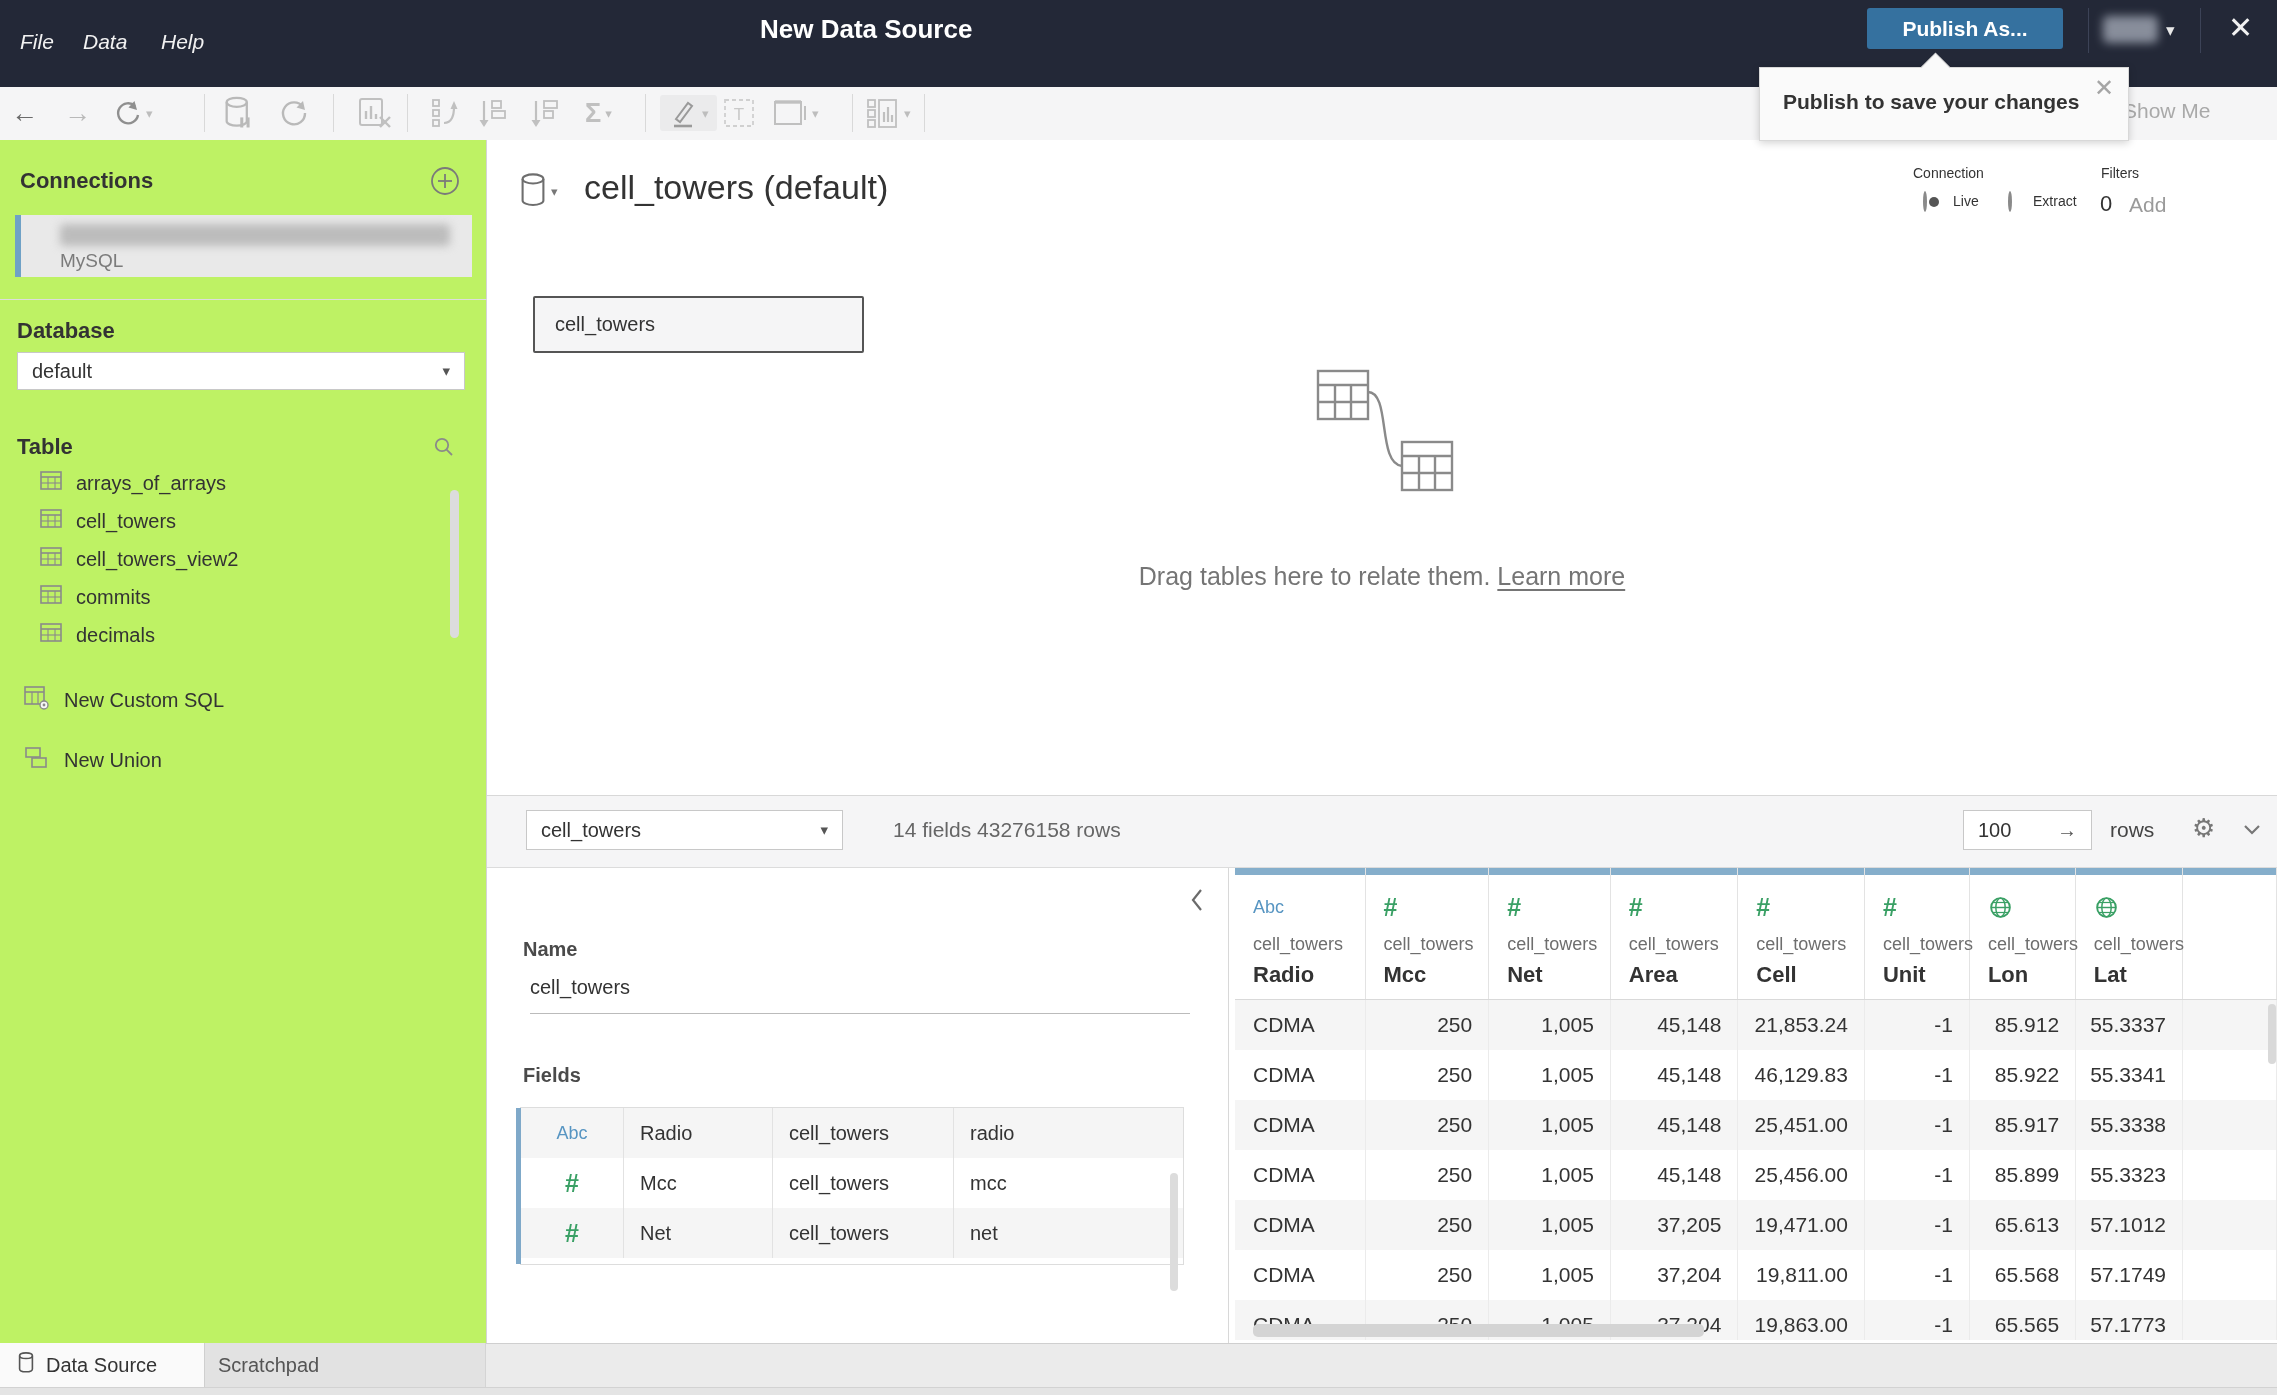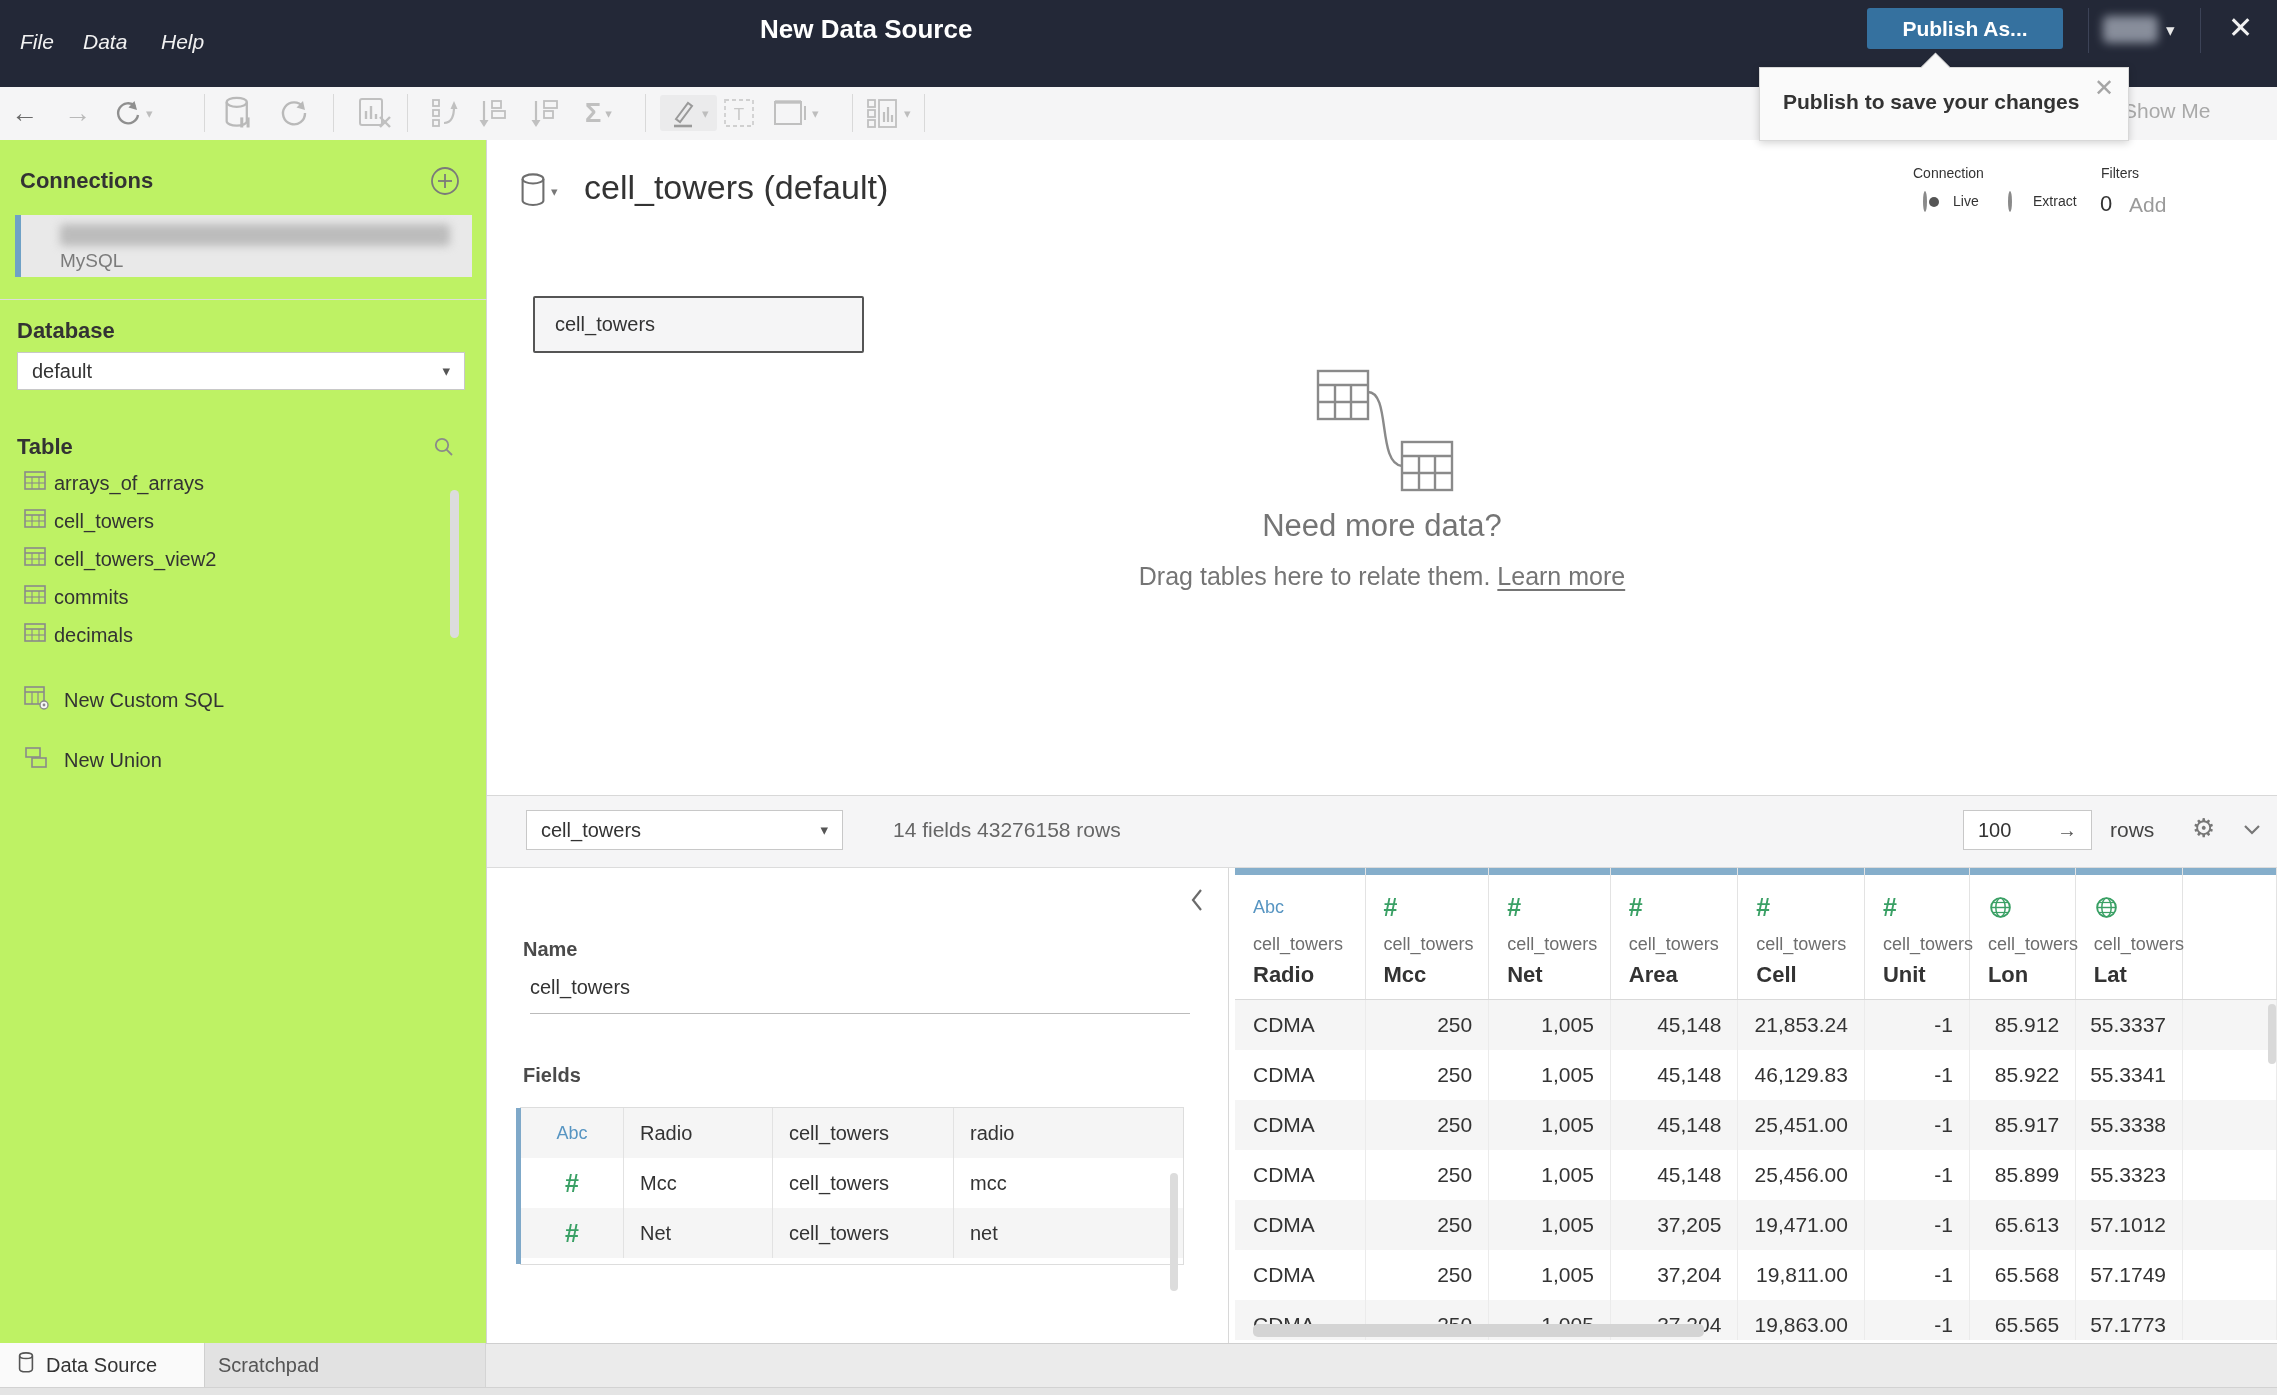--- a/index.html
+++ b/index.html
@@ -27,21 +27,21 @@
   #sidebar{left:0;top:140px;width:487px;height:1203px;background:#bef264;border-right:1px solid #d4d4d4;box-sizing:border-box;}
   .side-h{font-size:22px;font-weight:700;color:#333;}
   #conn-card{left:15px;top:75px;width:457px;height:62px;background:#e9e9e9;}
   #conn-accent{left:15px;top:75px;width:6px;height:62px;background:#6fa1c6;}
   #conn-blur{left:60px;top:84px;width:390px;height:22px;background:#bcbcbc;border-radius:4px;filter:blur(4px);}
   #conn-type{left:60px;top:110px;font-size:19px;color:#7b7b7b;}
   .side-div{left:0;width:487px;height:1px;background:#ddd;}
   .select-box{background:#fff;border:1px solid #c8c8c8;box-sizing:border-box;display:flex;align-items:center;
       font-size:20px;color:#333;padding:0 14px;justify-content:space-between;}
   .caret-dn{font-size:15px;color:#555;}
-  .tbl-item{left:24px;width:440px;height:38px;display:flex;align-items:center;gap:8px;font-size:20px;color:#333;}
+  .tbl-item{left:40px;width:440px;height:38px;display:flex;align-items:center;gap:14px;font-size:20px;color:#333;}
   .scroll-thumb{background:#dcdcdc;border-radius:5px;}
   .side-action{left:24px;width:440px;height:40px;display:flex;align-items:center;gap:14px;font-size:20px;color:#333;}
   
   #canvas{left:487px;top:140px;width:1790px;height:655px;background:#fff;}
   #ds-title{left:97px;top:28px;font-size:34px;font-weight:500;color:#333;}
   #logical-node{left:46px;top:156px;width:331px;height:57px;background:#f5f5f6;border:2px solid #555;border-radius:2px;
       display:flex;align-items:center;padding-left:20px;box-sizing:border-box;font-size:20px;color:#333;}
   .radio{width:21px;height:21px;border:2px solid #8a8a8a;border-radius:50%;box-sizing:border-box;position:relative;background:#fff;}
   .radio.sel::after{content:"";position:absolute;left:3.5px;top:3.5px;width:10px;height:10px;border-radius:50%;background:#555;}
   .conn-lbl{font-size:14px;color:#333;}
@@ -338,21 +338,20 @@
             <line x1="3" y1="34" x2="53" y2="34"></line>
           <rect x="87" y="74" width="50" height="48"></rect>
           <line x1="87" y1="88" x2="137" y2="88"></line>
             <line x1="104" y1="88" x2="104" y2="122"></line>
             <line x1="120" y1="88" x2="120" y2="122"></line>
             <line x1="87" y1="105" x2="137" y2="105"></line>
         </g>
         <path d="M53 24 C76 24 62 96 87 98" fill="none" stroke="#8a8a8a" stroke-width="2.4"></path>
       </svg>
     </span>
-    <div id="empty-head" class="abs">Need more data?</div>
     <div id="empty-sub" class="abs"><span>Drag tables here to relate them. </span><u>Learn more</u></div>
   </div>
 
   <div id="bp-head" class="abs">
     <div class="abs select-box" style="left:39px;top:14px;width:317px;height:40px">
       <span>cell_towers</span>
       <span class="caret-dn">▾</span>
     </div>
     <span class="abs" style="left:406px;top:22px;font-size:21px;color:#666">14 fields 43276158 rows</span>
     <div class="abs select-box" style="left:1476px;top:14px;width:129px;height:40px">

